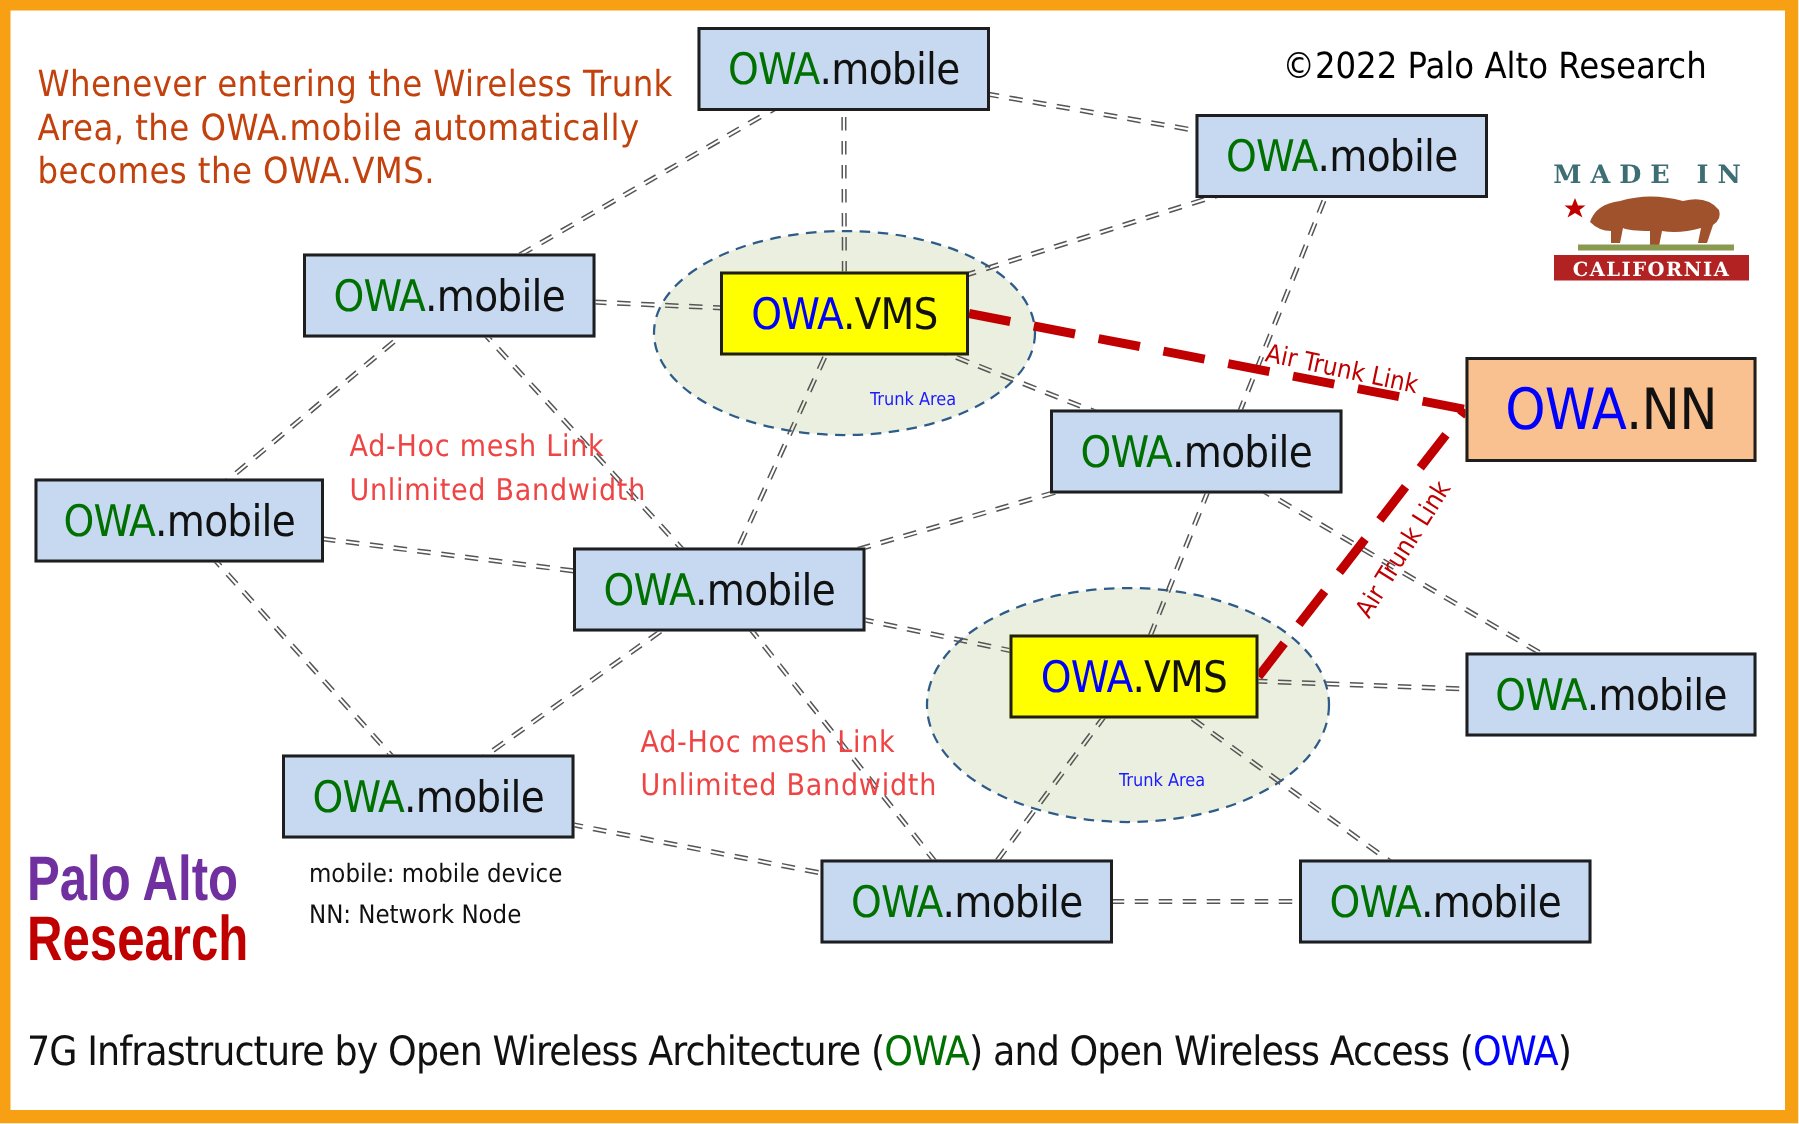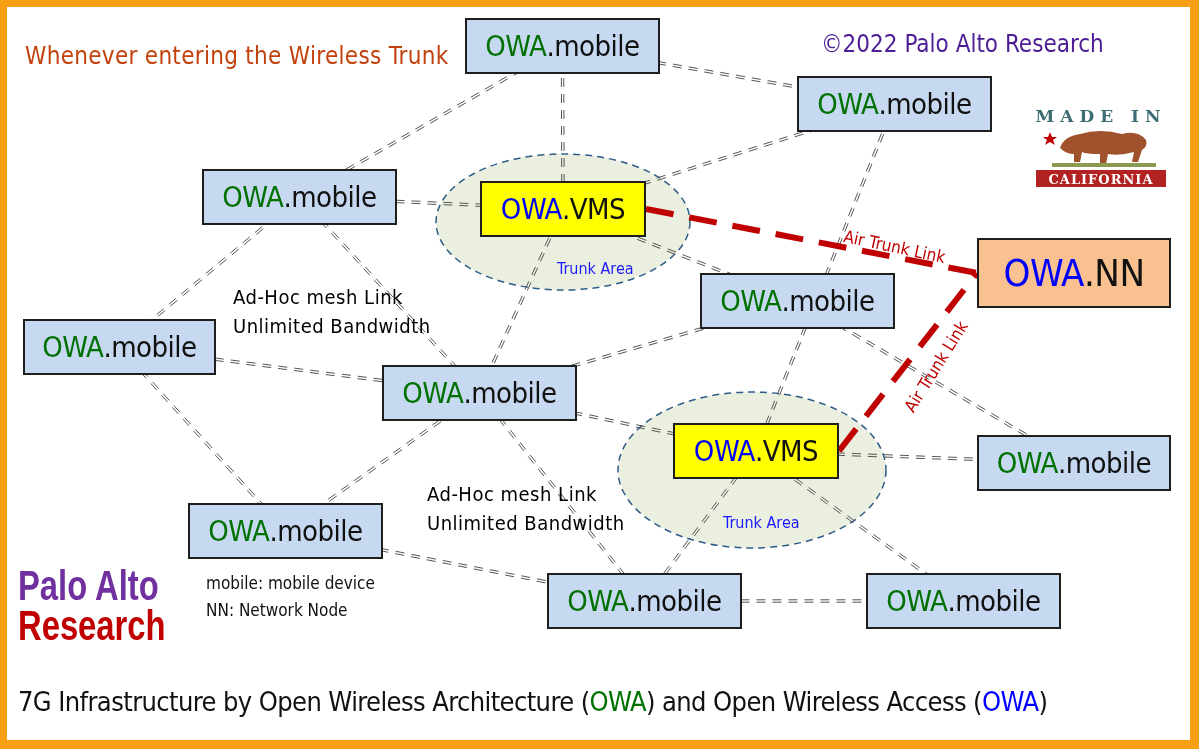--- a/index.html
+++ b/index.html
@@ -8,23 +8,23 @@
   svg.links { position: absolute; left: 0; top: 0; width: 1199px; height: 749px; }
   .node { position: absolute; box-sizing: border-box; border: 2px solid #1e1e1e; display: flex; align-items: center; justify-content: center; white-space: nowrap; letter-spacing: -0.5px; }
   .mobile { background: #c6d9f1; font-size: 29px; }
   .vms { background: #ffff00; font-size: 29px; }
   .nn { background: #f9c090; font-size: 38px; }
   .owa-green { color: #007000; }
   .owa-blue { color: #0000ff; }
   .suffix { color: #111; text-align: right; }
   .text { position: absolute; white-space: nowrap; }
   .note { left: 25px; top: 42px; font-size: 24px; line-height: 29px; color: #c2410c; letter-spacing: 0.3px; }
-  .copyright { left: 821px; top: 30px; font-size: 24px; color: #4c1d95; }
-  .adhoc { font-size: 20px; line-height: 29px; color: #000000; letter-spacing: 0.5px; }
-  .trunk-area { font-size: 16px; color: #1a1aff; }
+  .copyright { left: 855px; top: 30px; font-size: 24px; color: #000000; }
+  .adhoc { font-size: 20px; line-height: 29px; color: #ef4444; letter-spacing: 0.5px; }
+  .trunk-area { font-size: 12px; color: #1a1aff; margin-left: 23px; }
   .air-link { font-size: 17px; color: #c00000; }
   .legend { left: 206px; top: 570px; font-size: 17px; line-height: 27px; color: #111; }
   .logo { left: 18px; top: 566px; font-weight: bold; font-size: 42px; line-height: 40px; transform: scaleX(0.78); transform-origin: left top; font-family: "Liberation Sans", sans-serif; }
   .logo .l1 { color: #7030a0; }
   .logo .l2 { color: #c00000; }
   .footer { left: 18px; top: 686px; font-size: 27px; color: #111; letter-spacing: -0.6px; }
   .badge { position: absolute; left: 1030px; top: 100px; width: 142px; height: 88px; }
 </style>
 </head>
 <body>
@@ -137,20 +137,22 @@
   <span class="owa-green">OWA</span>
     <span class="suffix">.mobile</span>
 </div>
 <div class="node mobile" style="left: 866px; top: 573px; width: 195px; height: 56px; z-index: 2;">
   <span class="owa-green">OWA</span>
     <span class="suffix">.mobile</span>
 </div>
 
 <div class="text note">
   <div>Whenever entering the Wireless Trunk</div>
+  <div>Area, the OWA.mobile automatically</div>
+  <div>becomes the OWA.VMS.</div>
 </div>
 
 <div class="text copyright">©2022 Palo Alto Research</div>
 
 <div class="text adhoc" style="left:233px;top:283px;">
   <div>Ad-Hoc mesh Link</div>
   <div>Unlimited Bandwidth</div>
 </div>
 <div class="text adhoc" style="left:427px;top:480px;">
   <div>Ad-Hoc mesh Link</div>

